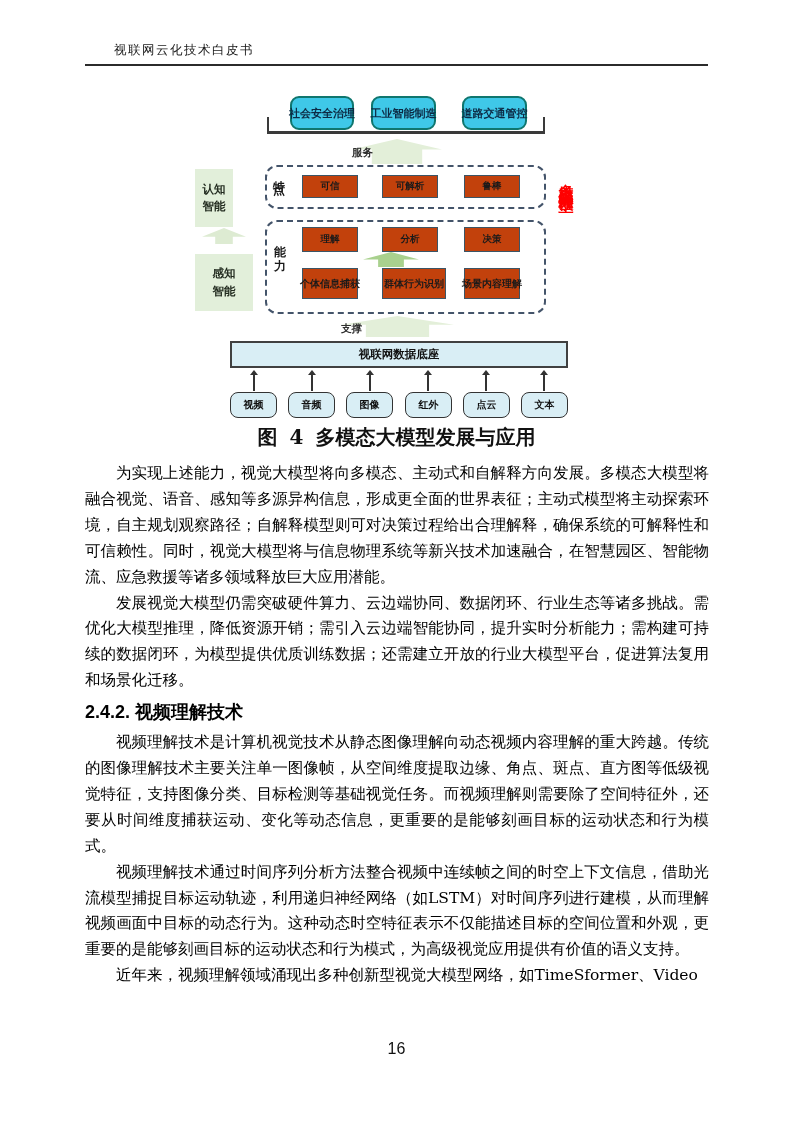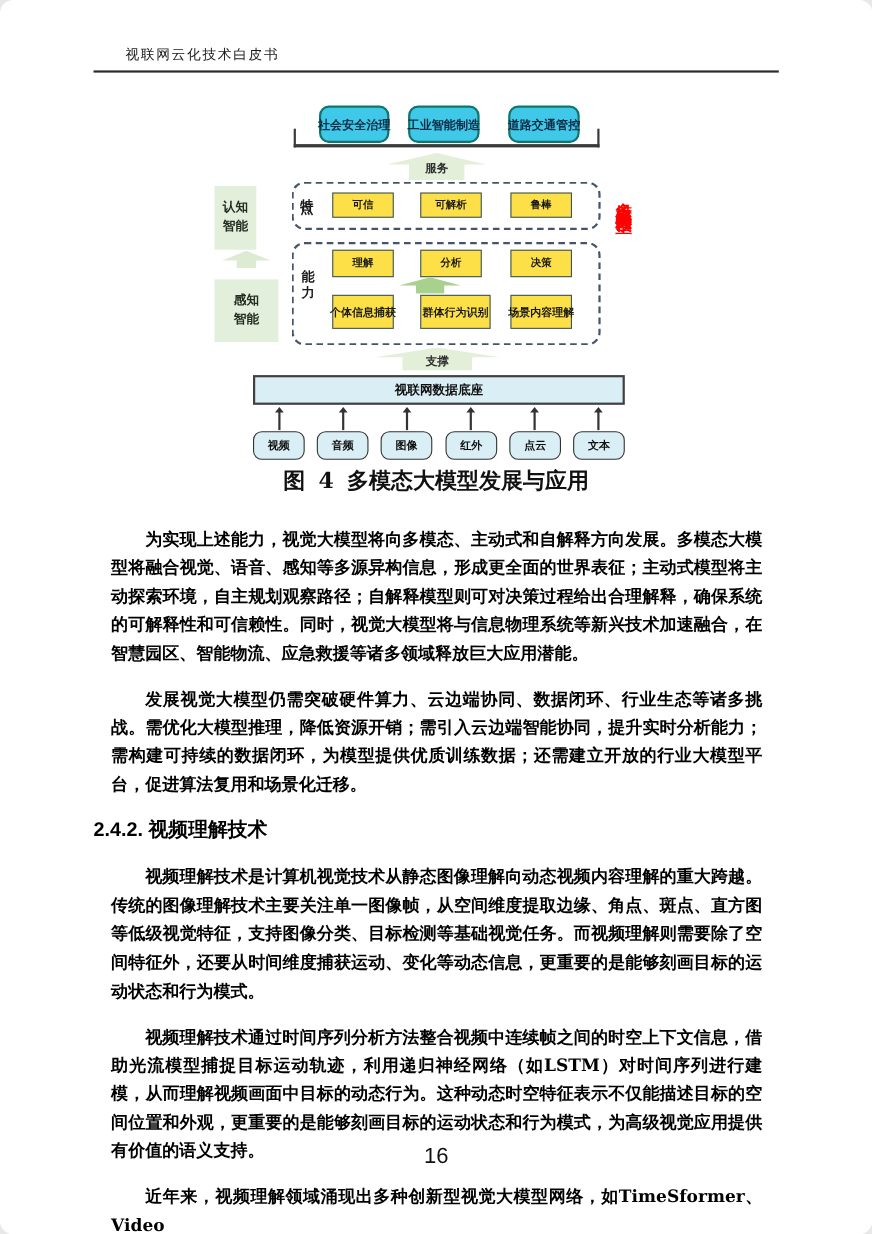--- a/index.html
+++ b/index.html
@@ -1,38 +1,38 @@
 <!DOCTYPE html>
 <html><head>
 <meta charset="utf-8">
 <style>
   html,body{margin:0;padding:0;background:#e8e8e8;}
   .page{position:relative;width:793px;height:1122px;margin:0 auto;background:#ffffff;
-        font-family:"Liberation Sans",sans-serif;overflow:hidden;border-radius:12px;}
+        font-family:"Liberation Sans",sans-serif;overflow:hidden;}
 
   
   .header-text{position:absolute;left:114px;top:42px;font-family:"DejaVu Serif",serif;
                font-size:12.5px;color:#1a1a1a;letter-spacing:1.5px;}
   .header-rule{position:absolute;left:85px;top:64px;width:623px;height:2px;background:#2b2b2b;}
 
   
   .app-box{position:absolute;top:96px;height:34px;background:#3FC8E8;border:2px solid #0f766e;
            border-radius:9px;color:#0D2B45;font-size:11px;font-weight:bold;
            display:flex;align-items:center;justify-content:center;box-sizing:border-box;white-space:nowrap;}
   .bracket{position:absolute;left:267px;top:117px;width:278px;height:17px;box-sizing:border-box;
            border-left:2px solid #3a3a3a;border-right:2px solid #3a3a3a;border-bottom:3px solid #3a3a3a;}
   .fat-arrow{position:absolute;background:#E3EFD9;
              clip-path:polygon(50% 0,100% 42%,78% 42%,78% 100%,22% 100%,22% 42%,0 42%);}
   .serve{left:352px;top:139px;width:90px;height:25px;}
   .support{left:341px;top:316px;width:113px;height:21px;}
-  .arrow-label{position:absolute;text-align:center;font-size:10.5px;font-weight:bold;color:#2f2f2f;}
+  .arrow-label{position:absolute;font-size:10.5px;font-weight:bold;color:#2f2f2f;}
   .dashed-box{position:absolute;border:2px dashed #44546A;border-radius:12px;box-sizing:border-box;}
   .v-label{position:absolute;writing-mode:vertical-rl;text-orientation:upright;
            font-weight:bold;font-size:12px;color:#1a1a1a;}
-  .cell{position:absolute;background:#fde047;border:1px solid #3B5566;box-sizing:border-box;
+  .cell{position:absolute;background:#c2410c;border:1px solid #3B5566;box-sizing:border-box;
         display:flex;align-items:center;justify-content:center;font-size:9.5px;font-weight:bold;
         color:#1a1a1a;white-space:nowrap;}
   .cell.small{font-size:10px;}
   .mid-arrow{position:absolute;left:363px;top:252px;width:56px;height:15px;background:#A9D18E;
              clip-path:polygon(50% 0,100% 50%,73% 50%,73% 100%,27% 100%,27% 50%,0 50%);}
   .green-box{position:absolute;background:#E2EFDA;display:flex;align-items:center;justify-content:center;
              font-size:11.5px;font-weight:bold;color:#232c20;}
   .green-box span{display:block;width:2.4em;text-align:center;line-height:1.5;}
   .green-arrow{position:absolute;left:202px;top:228px;width:44px;height:16px;background:#DDEBD2;
                clip-path:polygon(50% 0,100% 55%,70% 55%,70% 100%,30% 100%,30% 55%,0 55%);}
@@ -48,25 +48,25 @@
               border-bottom:5px solid #333;}
   .mod-box{position:absolute;top:392px;height:26px;background:#D9EEF5;border:1.5px solid #333;
            border-radius:8px;box-sizing:border-box;display:flex;align-items:center;
            justify-content:center;font-size:10px;font-weight:bold;color:#111;}
   .caption{position:absolute;left:0;top:424px;width:793px;text-align:center;
            font-family:"DejaVu Serif",serif;font-size:20px;font-weight:bold;color:#111;word-spacing:5px;}
 
   
   .body-text{position:absolute;left:85px;top:461px;width:624px;font-family:"DejaVu Serif",serif;
              font-size:15.5px;line-height:25.9px;color:#000;text-align:justify;}
-  .body-text p{margin:16px;text-indent:2em;font-weight:bold;}
+  .body-text p{margin:0;text-indent:2em;}
   .body-text h2{margin:6px 0 4px;font-family:"Liberation Sans",sans-serif;font-size:18px;
                 font-weight:bold;color:#000;}
   .page-number{position:absolute;left:0;top:1040px;width:793px;text-align:center;
-               font-size:20px;color:#111;}
+               font-size:16px;color:#111;}
 </style>
 </head>
 <body>
 
 <div class="page">
 
   <span class="header-text">视联网云化技术白皮书</span>
   <div class="header-rule"></div>
 
   <div>

